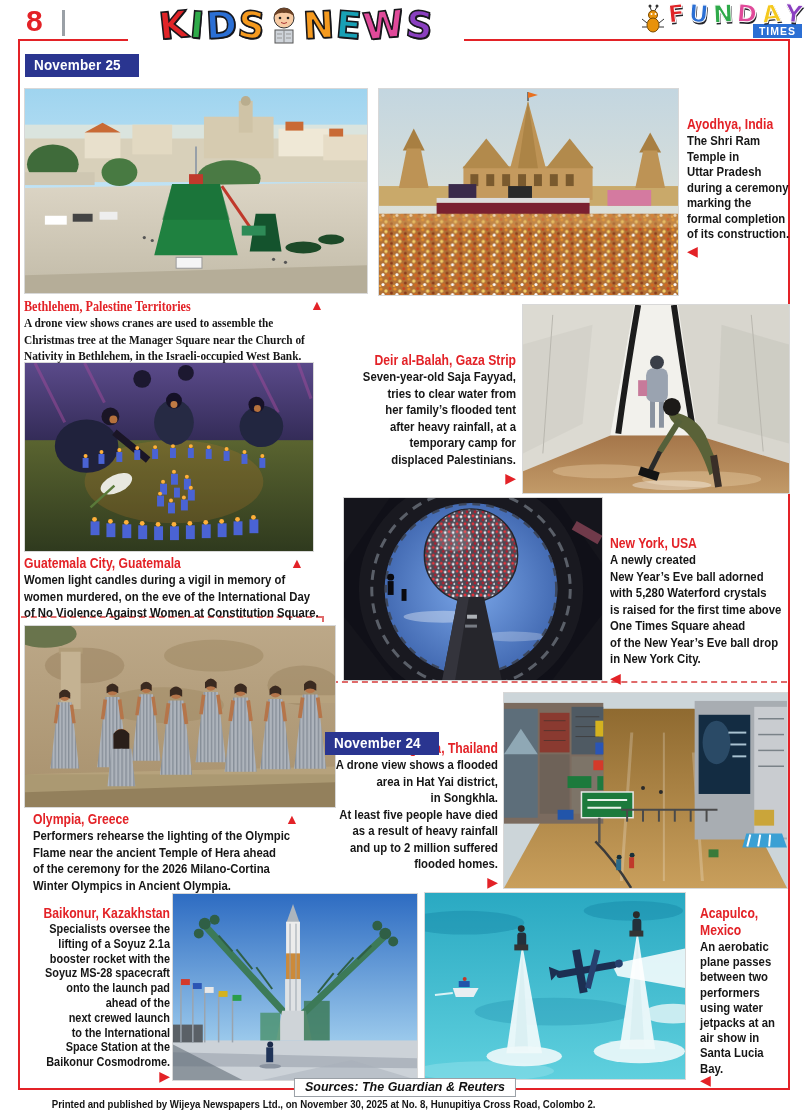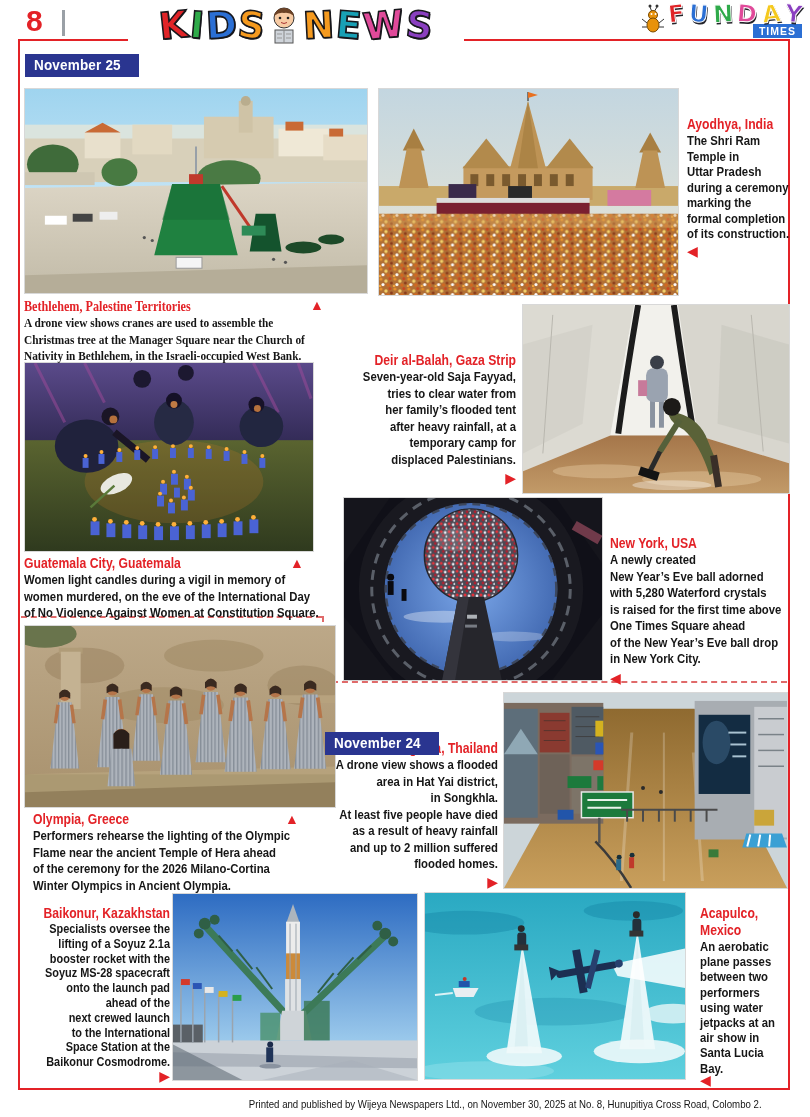--- a/index.html
+++ b/index.html
@@ -39,22 +39,22 @@
   .cap-loc{font-size:14.5px;font-weight:bold;color:#e32227;line-height:17px;white-space:pre-line;}
   .cap-body{font-size:13.5px;font-weight:bold;color:#161616;line-height:16.5px;white-space:pre-line;}
   .arr{position:absolute;color:#e32227;font-size:14px;line-height:14px;}
   .tight .cap-body{line-height:15.5px;}
   .vtight .cap-body{line-height:14.8px;font-size:13px;}
   .mtight .cap-body{line-height:15.2px;}
   
   .sources-box{position:absolute;left:50%;top:1078px;transform:translateX(-50%);background:#fff;
                border:1px solid #9aa0a6;padding:1px 10px 2px;z-index:5;font-size:12.5px;font-weight:bold;
                font-style:italic;white-space:nowrap;}
-  .imprint{position:absolute;left:0;right:0;top:1098px;text-align:right;z-index:2;
-           font-size:11.5px;font-weight:normal;color:#141414;}
+  .imprint{position:absolute;left:0;right:0;top:1098px;text-align:left;z-index:2;
+           font-size:11.5px;font-weight:bold;color:#141414;}
   .imprint span{display:inline-block;transform:scaleX(.84);transform-origin:center top;white-space:nowrap;}
 </style>
 </head>
 <body>
 
 <div class="page">
 
   <div class="page-num">8</div>
   <div class="head-pipe"></div>
 
@@ -747,15 +747,16 @@
 performers
 using water
 jetpacks at an
 air show in
 Santa Lucia
 Bay.</div>
     </div>
     <span class="arr" style="left:0;top:168px;">◀</span>
   </div>
 
+  <div class="sources-box">Sources: The Guardian &amp; Reuters</div>
   <div class="imprint"><span>Printed and published by Wijeya Newspapers Ltd., on November 30, 2025 at No. 8, Hunupitiya Cross Road, Colombo 2.</span></div>
 
 </div>
 
 </body></html>

